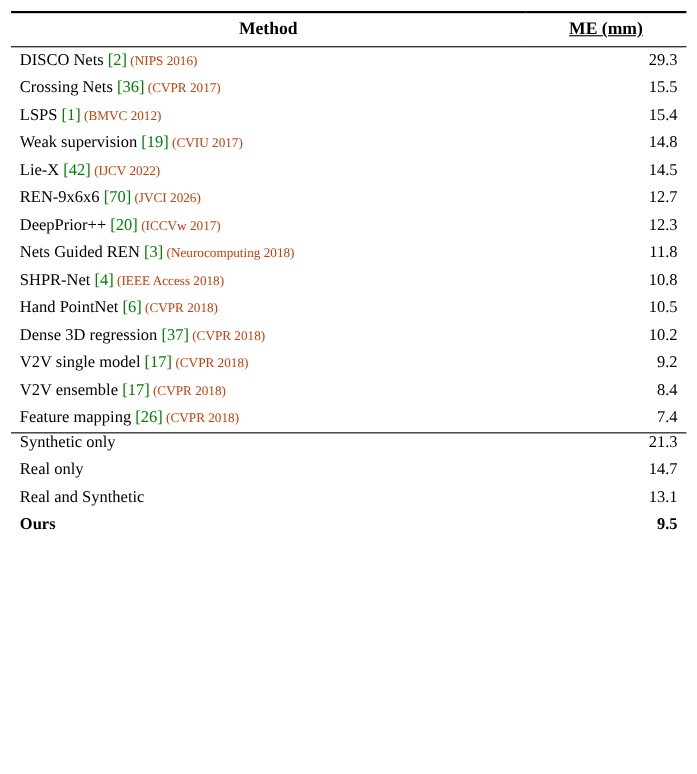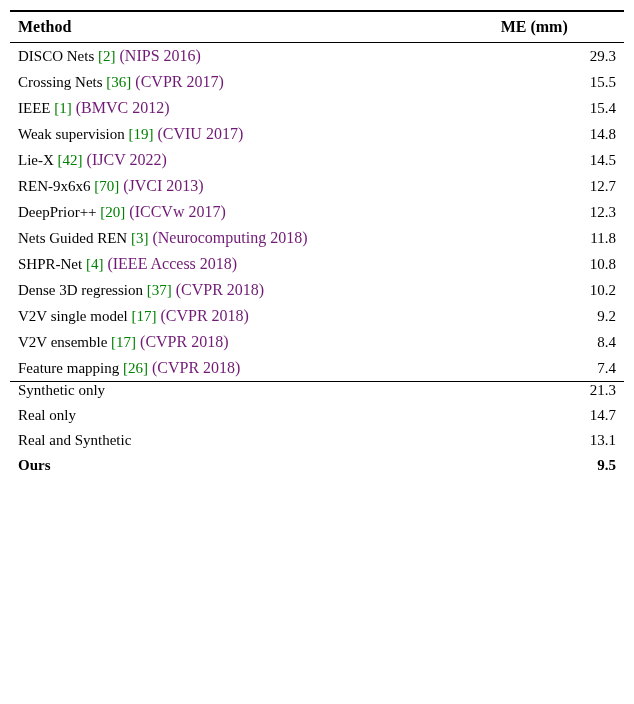--- a/index.html
+++ b/index.html
@@ -26,50 +26,51 @@
       border-collapse: collapse;
     }
 
     table {
       width: 100%;
       border-collapse: collapse;
     }
 
     thead tr th {
       padding: 6px 8px;
-      text-align: left;
+      text-align: center;
       font-weight: bold;
       font-size: 16px;
       border-top: 2px solid #000;
       border-bottom: 1.5px solid #000;
     }
 
     thead tr th.right {
-      text-align: left;
+      text-align: center;
+      text-decoration: underline;
     }
 
     tbody tr td {
       padding: 4px 8px;
       font-size: 15px;
       vertical-align: middle;
     }
 
     tbody tr td.value {
       text-align: right;
       white-space: nowrap;
     }
 
     .ref-link {
       color: #008000;
       font-weight: normal;
     }
 
     .venue {
-      color: #701a75;
-      font-size: 16px;
+      color: #c2410c;
+      font-size: 12px;
       font-style: normal;
     }
 
     .section-divider td {
       border-top: 1.5px solid #000;
       padding-top: 0;
     }
   </style>
 </head>
 <body>
@@ -85,46 +86,50 @@
     <tbody id="table-body">
     <tr>
           <td><span>DISCO Nets </span><span class="ref-link">[2]</span><span class="venue"> (NIPS 2016)</span></td>
           <td class="value">29.3</td>
         </tr>
         <tr>
           <td><span>Crossing Nets </span><span class="ref-link">[36]</span><span class="venue"> (CVPR 2017)</span></td>
           <td class="value">15.5</td>
         </tr>
         <tr>
-          <td><span>IEEE </span><span class="ref-link">[1]</span><span class="venue"> (BMVC 2012)</span></td>
+          <td><span>LSPS </span><span class="ref-link">[1]</span><span class="venue"> (BMVC 2012)</span></td>
           <td class="value">15.4</td>
         </tr>
         <tr>
           <td><span>Weak supervision </span><span class="ref-link">[19]</span><span class="venue"> (CVIU 2017)</span></td>
           <td class="value">14.8</td>
         </tr>
         <tr>
           <td><span>Lie-X </span><span class="ref-link">[42]</span><span class="venue"> (IJCV 2022)</span></td>
           <td class="value">14.5</td>
         </tr>
         <tr>
-          <td><span>REN-9x6x6 </span><span class="ref-link">[70]</span><span class="venue"> (JVCI 2013)</span></td>
+          <td><span>REN-9x6x6 </span><span class="ref-link">[70]</span><span class="venue"> (JVCI 2026)</span></td>
           <td class="value">12.7</td>
         </tr>
         <tr>
           <td><span>DeepPrior++ </span><span class="ref-link">[20]</span><span class="venue"> (ICCVw 2017)</span></td>
           <td class="value">12.3</td>
         </tr>
         <tr>
           <td><span>Nets Guided REN </span><span class="ref-link">[3]</span><span class="venue"> (Neurocomputing 2018)</span></td>
           <td class="value">11.8</td>
         </tr>
         <tr>
           <td><span>SHPR-Net </span><span class="ref-link">[4]</span><span class="venue"> (IEEE Access 2018)</span></td>
           <td class="value">10.8</td>
+        </tr>
+        <tr>
+          <td><span>Hand PointNet </span><span class="ref-link">[6]</span><span class="venue"> (CVPR 2018)</span></td>
+          <td class="value">10.5</td>
         </tr>
         <tr>
           <td><span>Dense 3D regression </span><span class="ref-link">[37]</span><span class="venue"> (CVPR 2018)</span></td>
           <td class="value">10.2</td>
         </tr>
         <tr>
           <td><span>V2V single model </span><span class="ref-link">[17]</span><span class="venue"> (CVPR 2018)</span></td>
           <td class="value">9.2</td>
         </tr>
         <tr>

